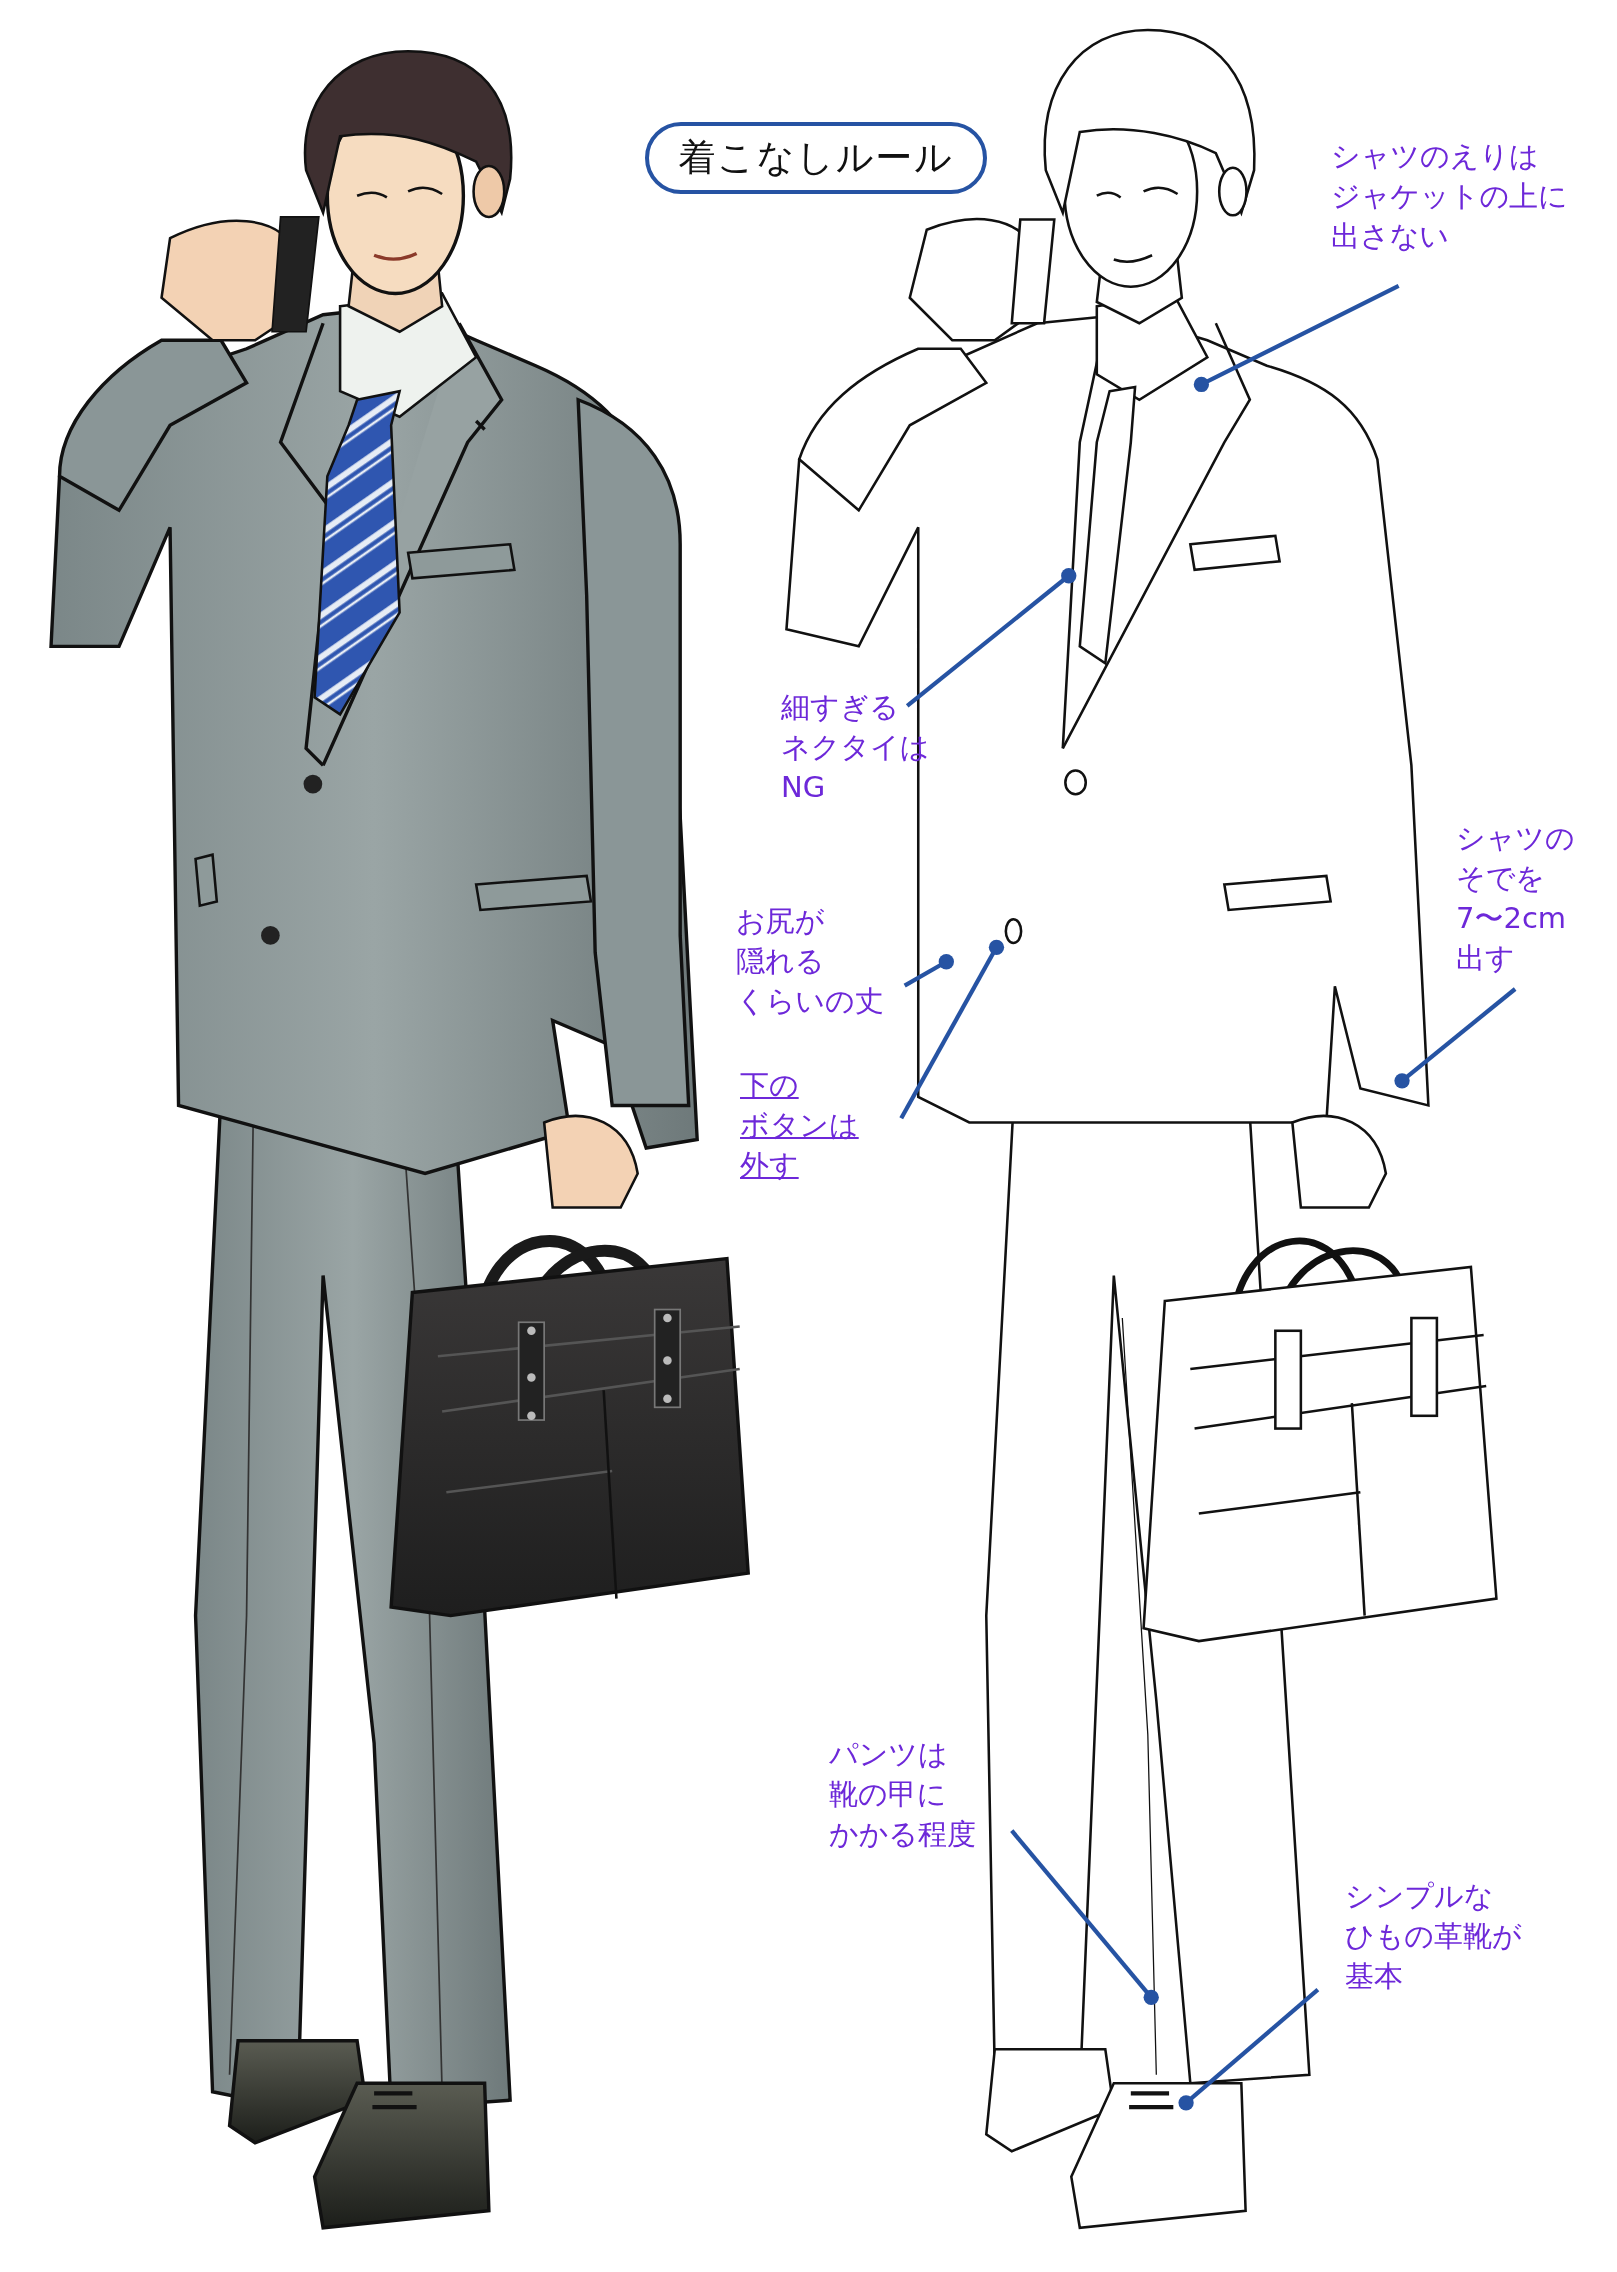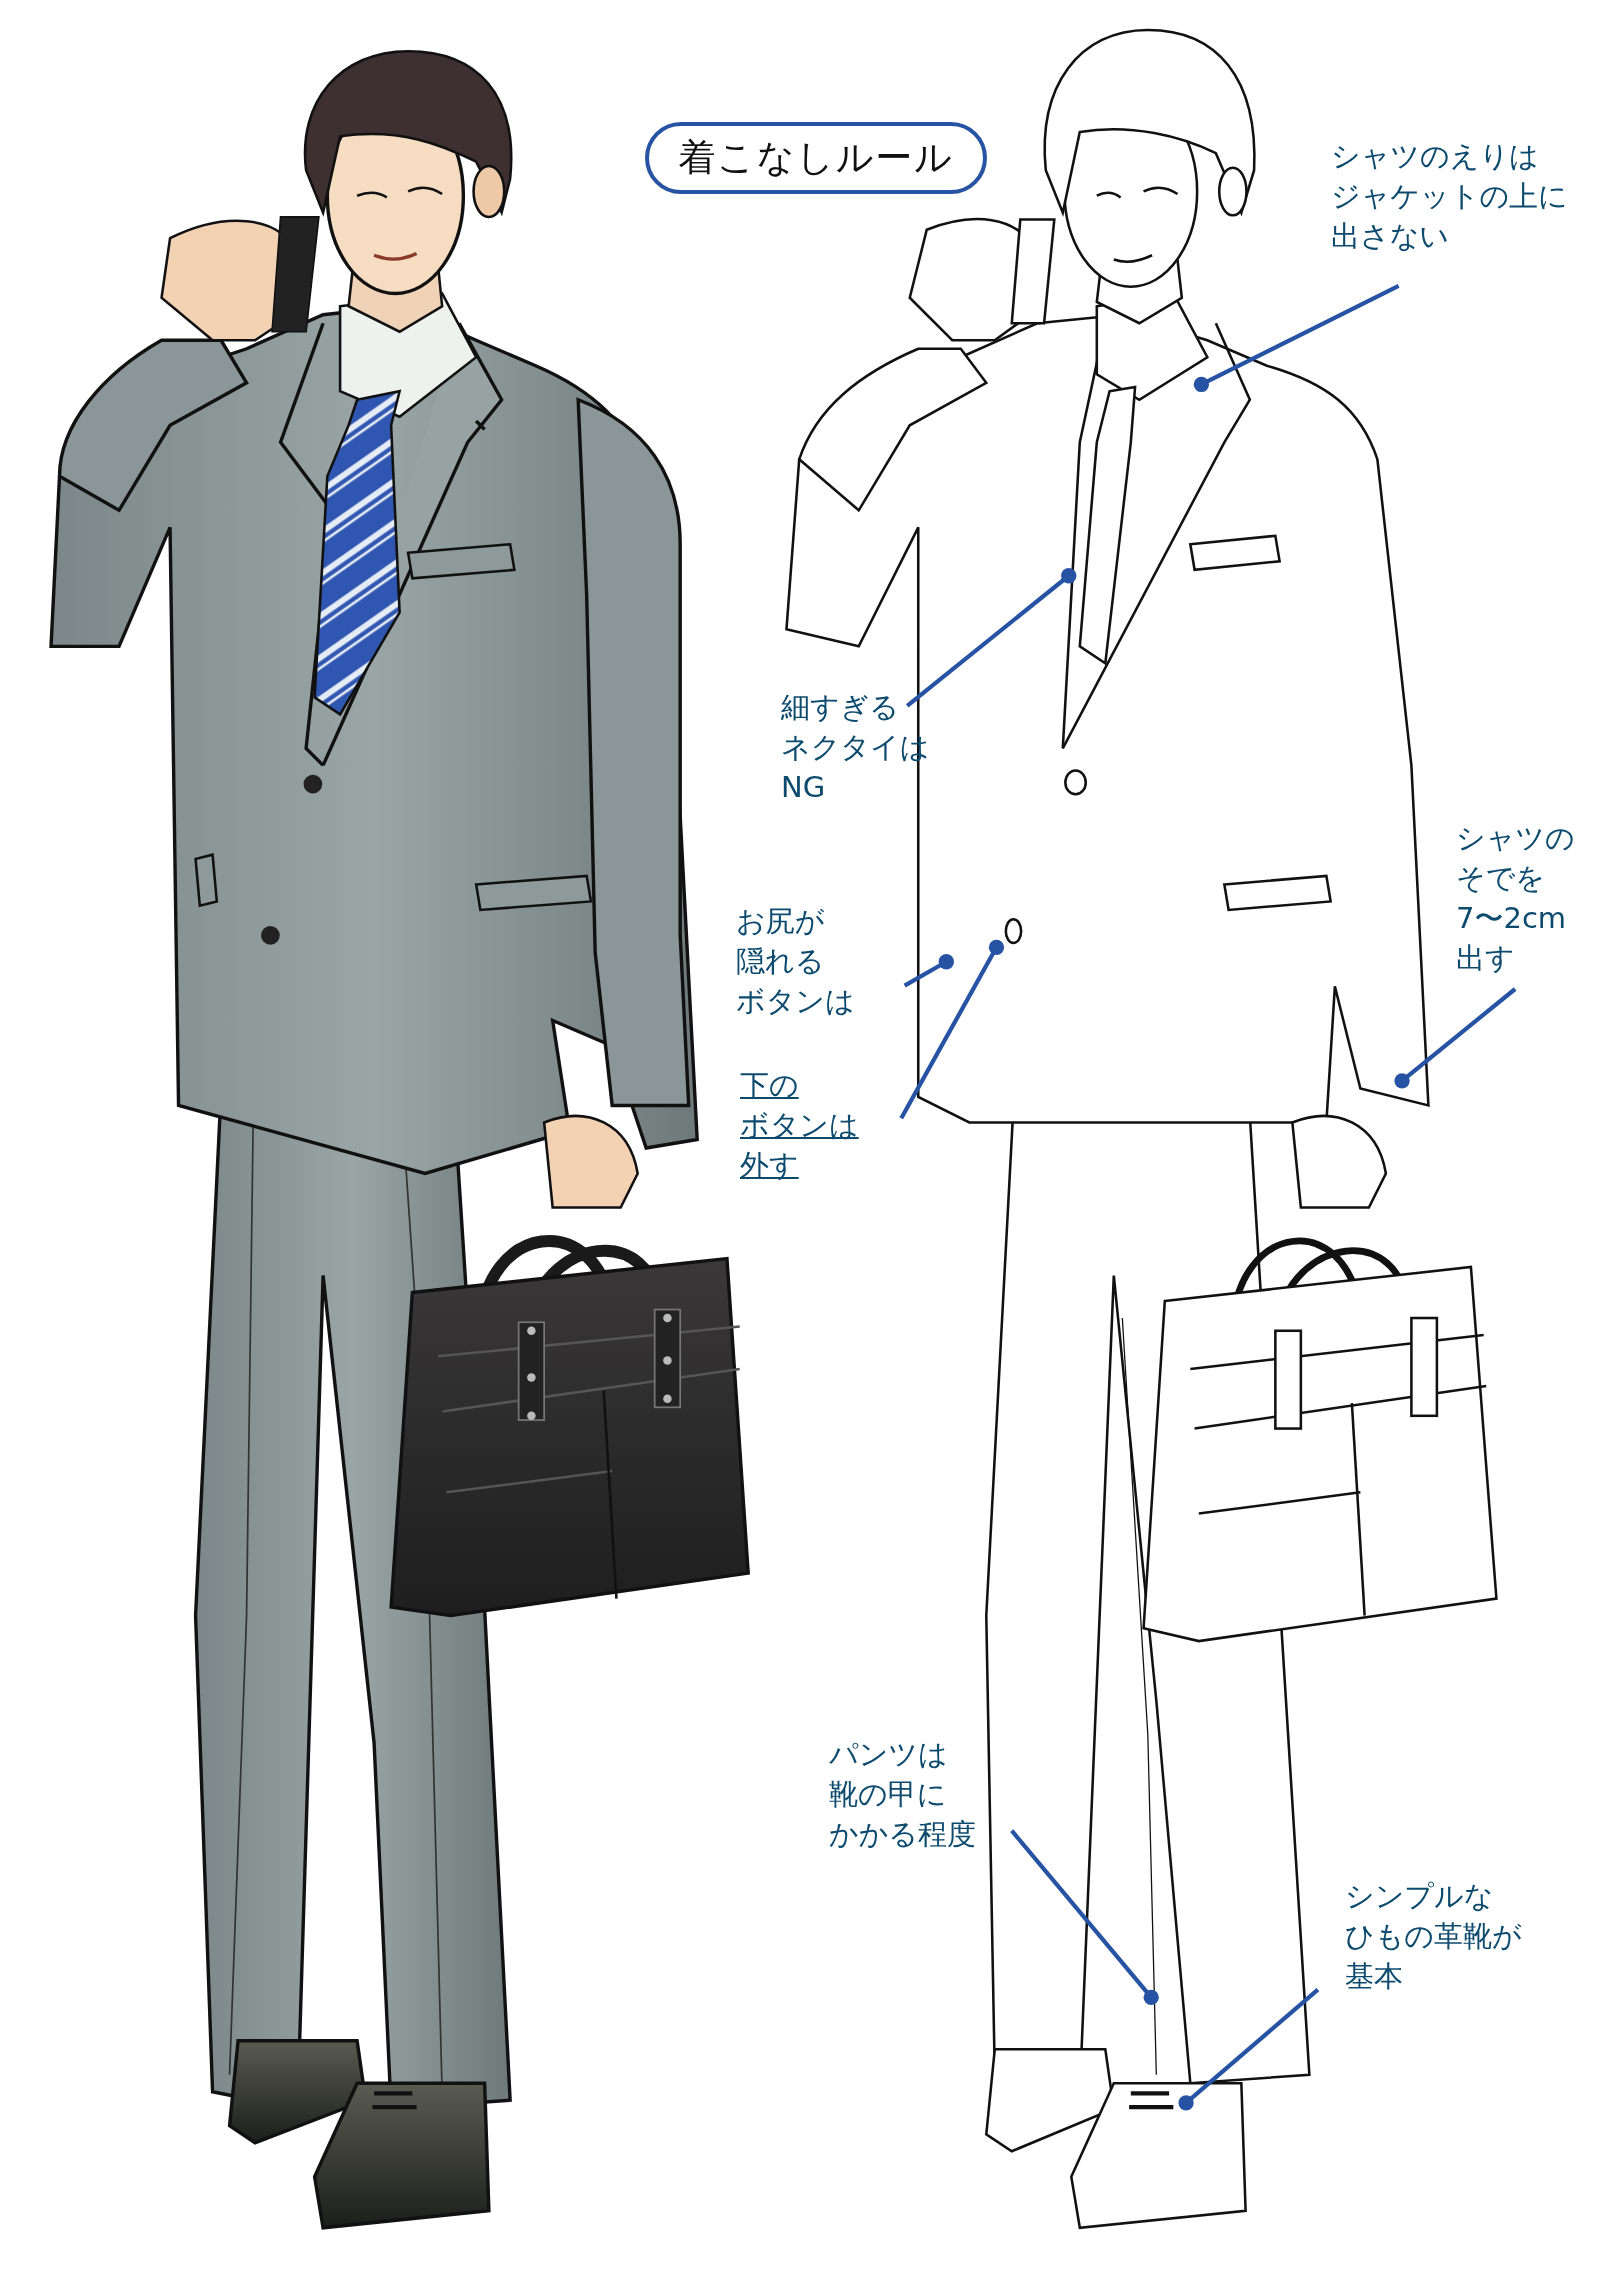--- a/index.html
+++ b/index.html
@@ -3,21 +3,21 @@
 <meta charset="utf-8">
 <style>
   html, body { margin: 0; padding: 0; background: #ffffff; }
   body { width: 1618px; height: 2273px; position: relative; overflow: hidden;
          font-family: "DejaVu Sans", "Liberation Sans", sans-serif; color: #111; }
   #stage { position: absolute; left: 0; top: 0; width: 1618px; height: 2273px; }
   .title-pill { position: absolute; left: 645px; top: 122px; width: 342px; height: 72px;
                 border: 4.3px solid #2653a3; border-radius: 37px; box-sizing: border-box;
                 display: flex; align-items: center; justify-content: center; background: #fff; }
   .title-pill span { font-size: 37px; letter-spacing: 1.7px; color: #111; }
-  .note { position: absolute; font-size: 29px; line-height: 40px; color: #0c4a6e; white-space: pre-line; }
+  .note { position: absolute; font-size: 29px; line-height: 40px; color: #6d28d9; white-space: pre-line; }
   svg { position: absolute; left: 0; top: 0; }
 </style>
 </head>
 <body>
 
 <div id="stage">
 
   <svg width="1618" height="2273" viewBox="0 0 1903 2673">
     <defs>
       <linearGradient id="suitGrad" x1="0" y1="0" x2="1" y2="0">
@@ -193,21 +193,21 @@
 出さない</div>
   <div class="note" style="left:781px;top:687px;">細すぎる
 ネクタイは
 NG</div>
   <div class="note" style="left:1456px;top:818px;">シャツの
 そでを
 7〜2cm
 出す</div>
   <div class="note" style="left:736px;top:901px;">お尻が
 隠れる
-ボタンは</div>
+くらいの丈</div>
   <div class="note" style="left:740px;top:1065px;text-decoration:underline;">下の
 ボタンは
 外す</div>
   <div class="note" style="left:829px;top:1734px;">パンツは
 靴の甲に
 かかる程度</div>
   <div class="note" style="left:1345px;top:1876px;">シンプルな
 ひもの革靴が
 基本</div>
 </div>

